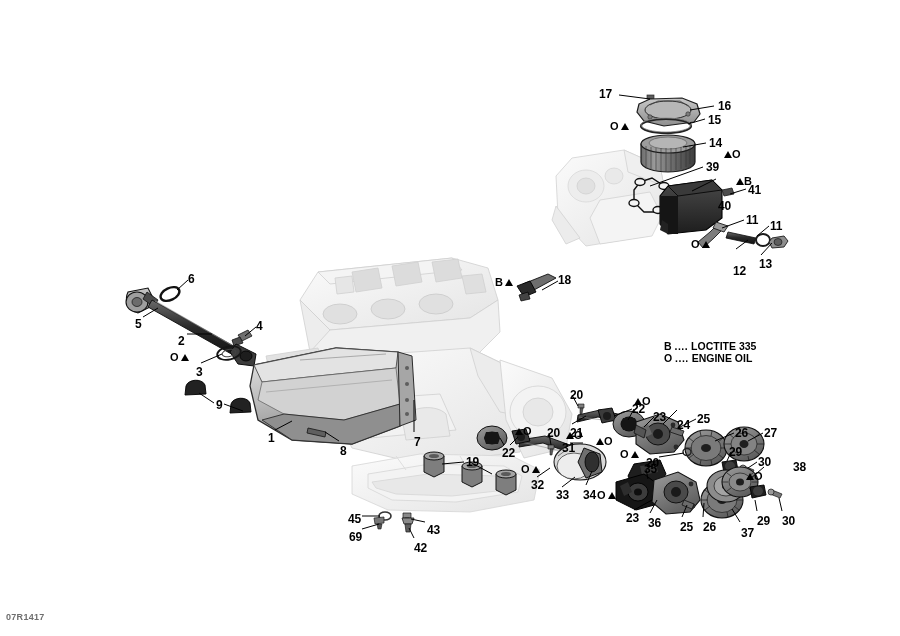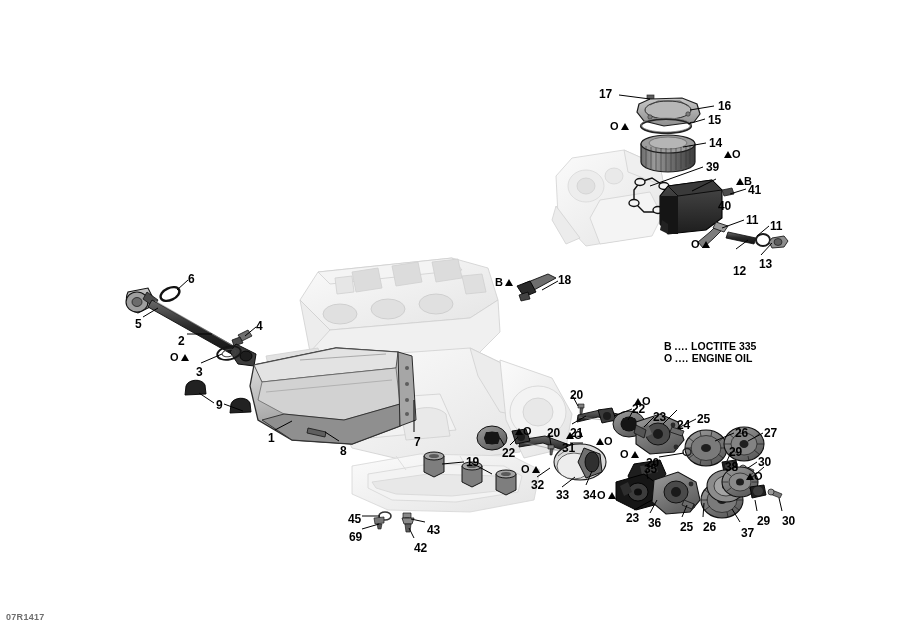--- a/index.html
+++ b/index.html
@@ -556,21 +556,21 @@
       <div class="callout" style="left: 758px; top: 456px;">30</div>
       <div class="callout" style="left: 562px; top: 442px;">31</div>
       <div class="callout" style="left: 531px; top: 479px;">32</div>
       <div class="callout" style="left: 556px; top: 489px;">33</div>
       <div class="callout" style="left: 583px; top: 489px;">34</div>
       <div class="callout" style="left: 644px; top: 463px;">35</div>
       <div class="callout" style="left: 648px; top: 517px;">36</div>
       <div class="callout" style="left: 626px; top: 512px;">23</div>
       <div class="callout" style="left: 680px; top: 521px;">25</div>
       <div class="callout" style="left: 703px; top: 521px;">26</div>
-      <div class="callout" style="left: 725px; top: 461px;">38</div>
+      <div class="callout" style="left: 793px; top: 461px;">38</div>
       <div class="callout" style="left: 757px; top: 515px;">29</div>
       <div class="callout" style="left: 782px; top: 515px;">30</div>
       <div class="callout" style="left: 741px; top: 527px;">37</div>
     </div>
 
   <div id="marker-layer">
       <div class="marker" style="left: 170px; top: 351px;"><span>O</span><span style="display: inline-block; width: 0px; height: 0px; margin-left: 2px; border-left: 4px solid transparent; border-right: 4px solid transparent; border-bottom: 7px solid rgb(0, 0, 0); vertical-align: baseline;"></span></div>
       <div class="marker" style="left: 610px; top: 120px;"><span>O</span><span style="display: inline-block; width: 0px; height: 0px; margin-left: 2px; border-left: 4px solid transparent; border-right: 4px solid transparent; border-bottom: 7px solid rgb(0, 0, 0); vertical-align: baseline;"></span></div>
       <div class="marker" style="left: 722px; top: 148px;"><span style="display: inline-block; width: 0px; height: 0px; margin-left: 2px; border-left: 4px solid transparent; border-right: 4px solid transparent; border-bottom: 7px solid rgb(0, 0, 0); vertical-align: baseline;"></span><span>O</span></div>
       <div class="marker" style="left: 691px; top: 238px;"><span>O</span><span style="display: inline-block; width: 0px; height: 0px; margin-left: 2px; border-left: 4px solid transparent; border-right: 4px solid transparent; border-bottom: 7px solid rgb(0, 0, 0); vertical-align: baseline;"></span></div>

